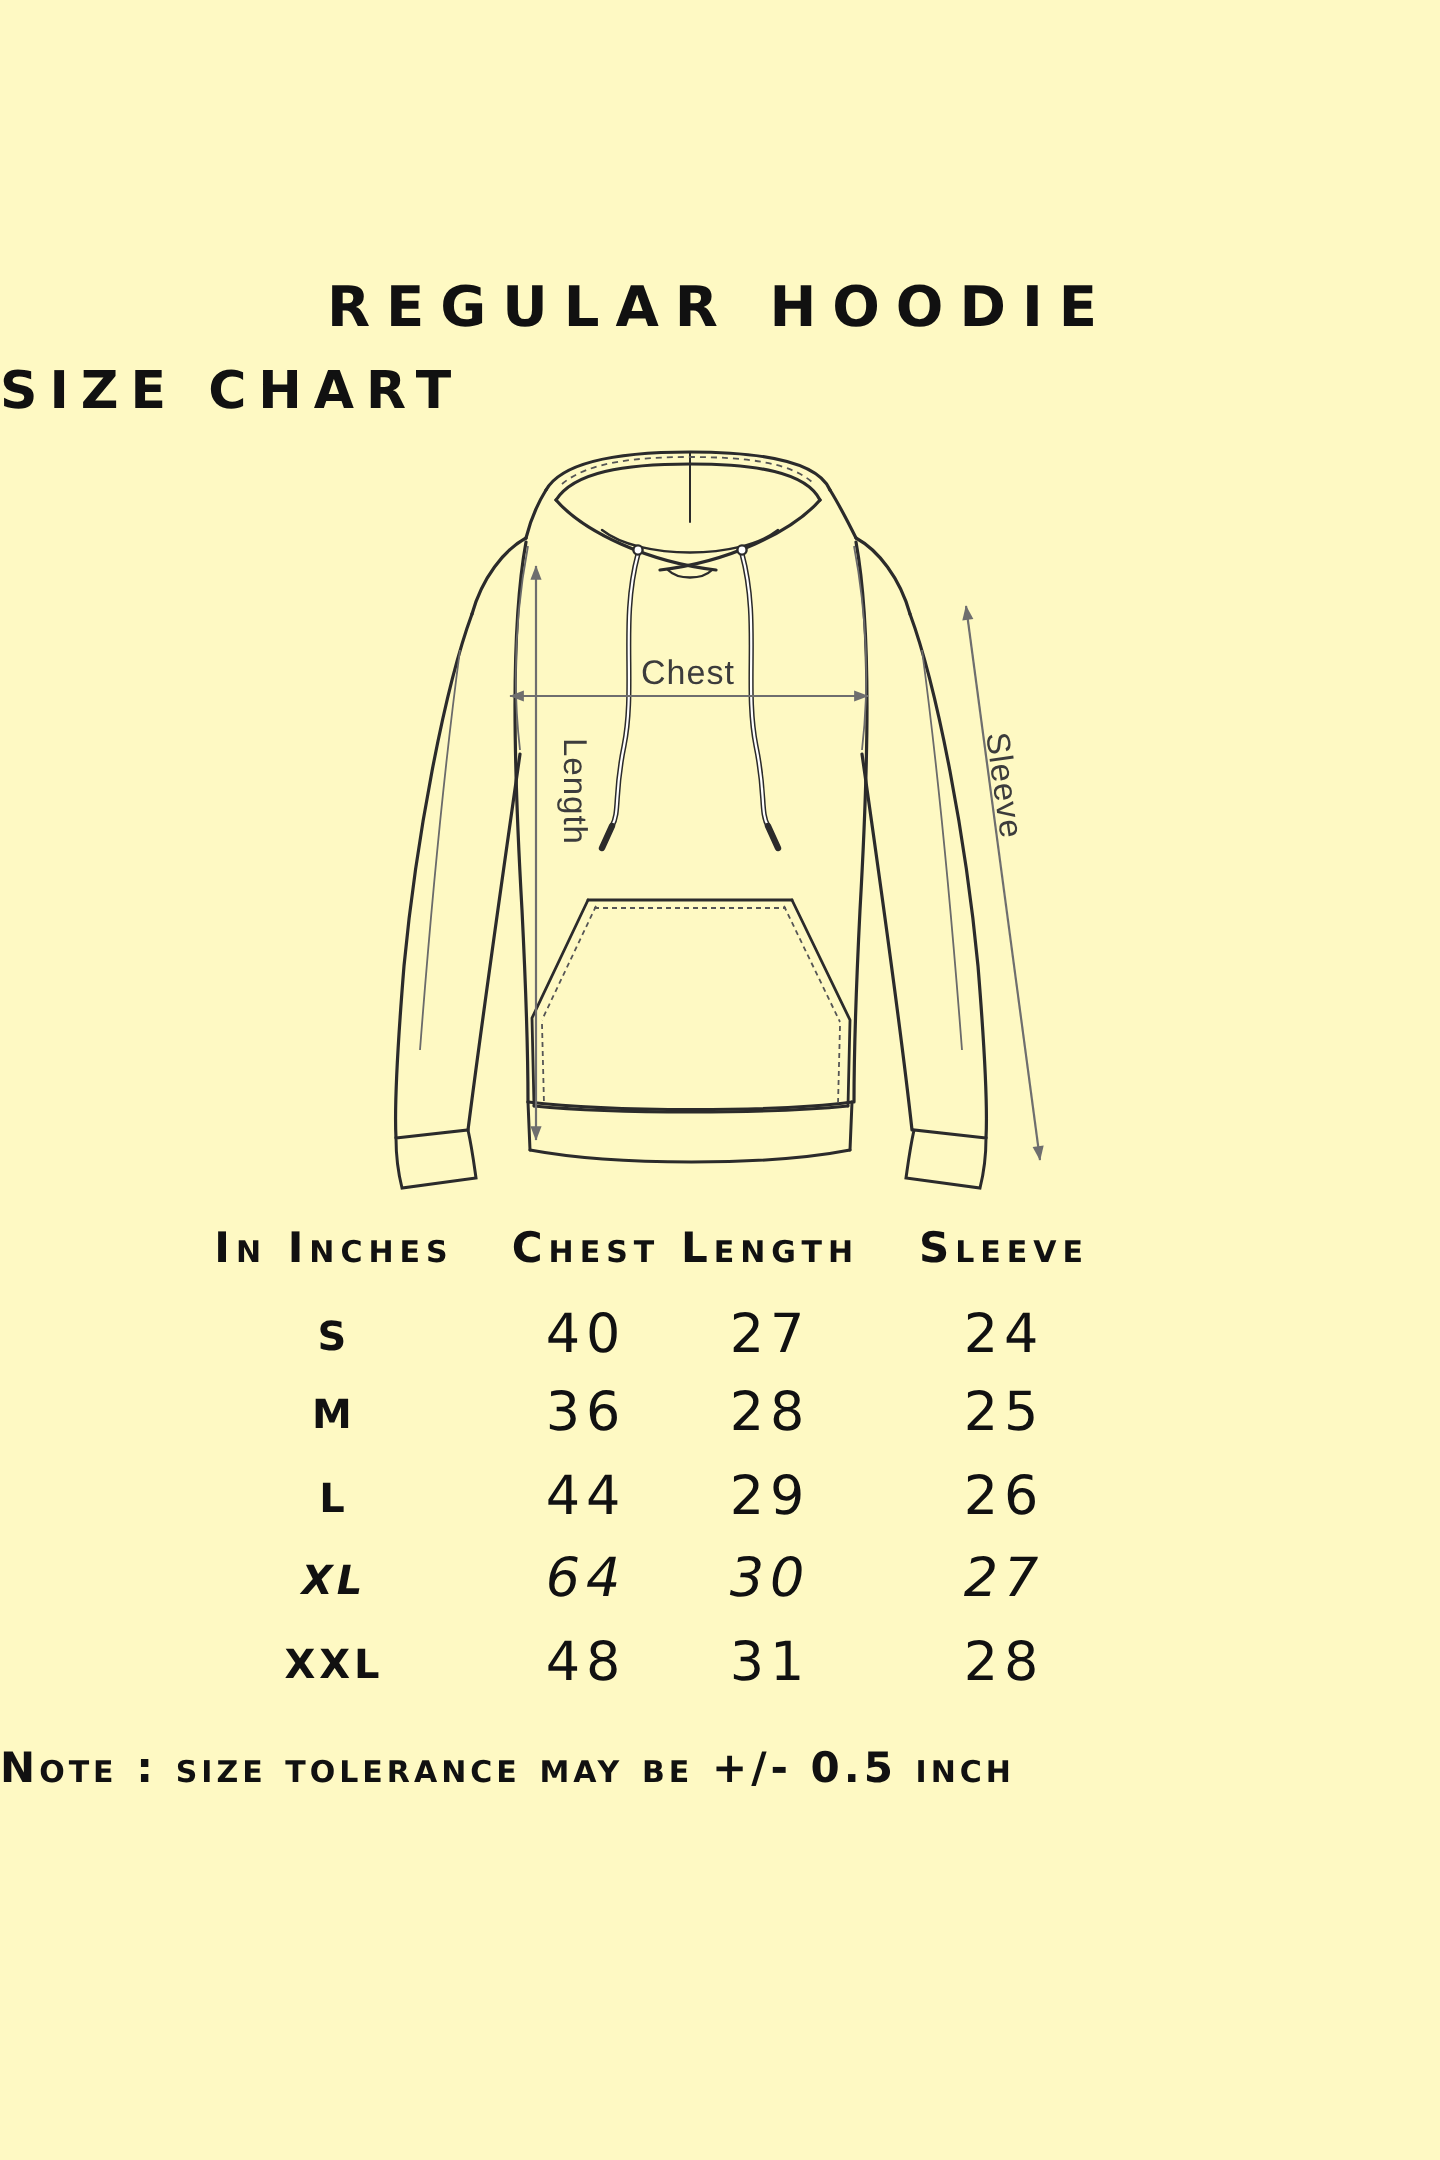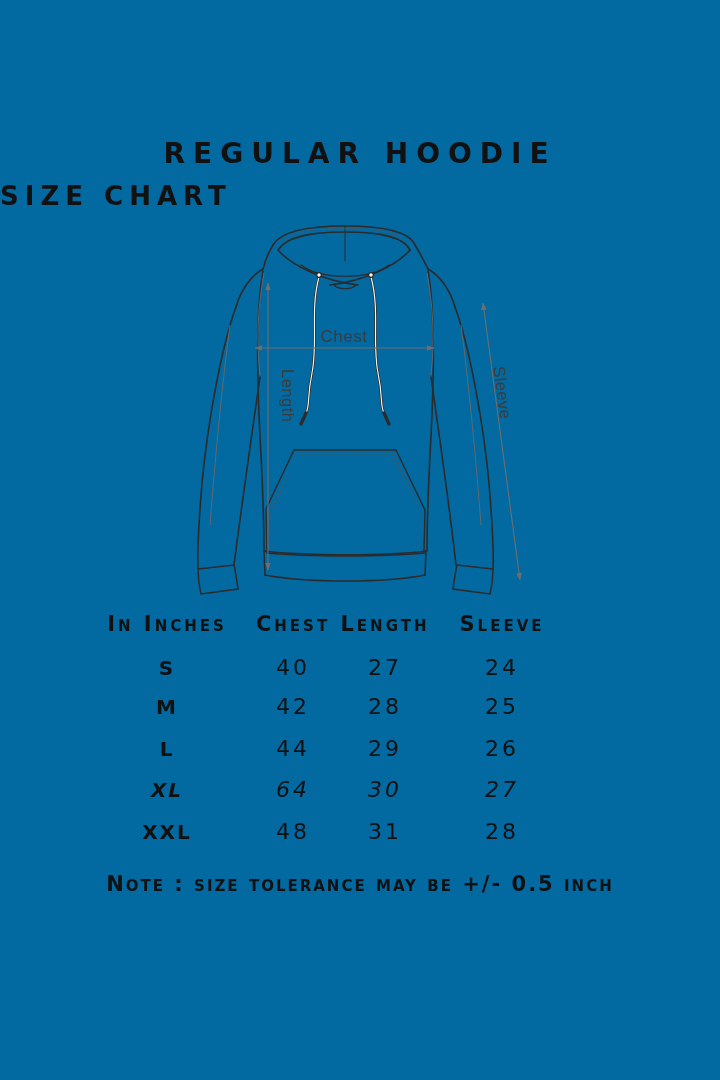--- a/index.html
+++ b/index.html
@@ -1,38 +1,38 @@
 <!DOCTYPE html>
 <html><head>
 <meta charset="utf-8">
 <style>
   html,body{margin:0;padding:0;background:#fff;}
-  #page{position:relative;width:720px;height:1080px;background:#0369a1;overflow:hidden;
+  #page{position:relative;width:720px;height:1080px;background:#fef9c3;overflow:hidden;
         font-family:"DejaVu Sans",sans-serif;color:#111;}
   .abs{position:absolute;}
   
   .title-line1{top:140px;left:0;width:720px;text-align:center;font-size:28px;font-weight:700;
                letter-spacing:8px;line-height:1;white-space:nowrap;}
   .title-line2{top:183px;left:0;width:720px;font-size:26px;font-weight:700;
                letter-spacing:6px;line-height:1;white-space:nowrap;}
   
   #diagram{left:188px;top:225px;}
   #diagram text{font-family:"Liberation Sans","DejaVu Sans",sans-serif;fill:#3c3c3c;}
   
   .trow{position:absolute;left:80px;width:486px;display:flex;align-items:center;}
   .trow .c1{width:174px;} .trow .c2{width:78px;} .trow .c3{width:106px;} .trow .c4{width:128px;}
   .trow div{text-align:center;white-space:nowrap;overflow:visible;}
   .thead{top:612px;height:24px;line-height:24px;font-size:21px;font-weight:700;
          font-variant:small-caps;letter-spacing:3px;}
   .tdata{height:28px;line-height:28px;}
   .tdata .size{font-size:20px;font-weight:700;letter-spacing:2px;}
-  .tdata .val{font-size:22px;font-weight:400;letter-spacing:3px;}
+  .tdata .val{font-size:27px;font-weight:400;letter-spacing:3px;}
   .r0{top:654px;} .r1{top:693px;} .r2{top:735px;} .r3{top:776px;font-style:italic;} .r4{top:818px;justify-content:flex-end;}
   
-  .note{top:872px;left:0;width:720px;text-align:center;font-size:21px;font-weight:700;
+  .note{top:872px;left:0;width:720px;font-size:21px;font-weight:700;
         font-variant:small-caps;letter-spacing:2px;white-space:nowrap;}
 </style>
 </head>
 <body>
 
 <div id="page">
 
   <div class="abs title-line1">REGULAR HOODIE</div>
   <div class="abs title-line2">SIZE CHART</div>
 
@@ -136,21 +136,21 @@
   </div>
 
   <div class="trow tdata r0">
     <div class="c1 size">S</div>
     <div class="c2 val">40</div>
     <div class="c3 val">27</div>
     <div class="c4 val">24</div>
   </div>
   <div class="trow tdata r1">
     <div class="c1 size">M</div>
-    <div class="c2 val">42</div>
+    <div class="c2 val">36</div>
     <div class="c3 val">28</div>
     <div class="c4 val">25</div>
   </div>
   <div class="trow tdata r2">
     <div class="c1 size">L</div>
     <div class="c2 val">44</div>
     <div class="c3 val">29</div>
     <div class="c4 val">26</div>
   </div>
   <div class="trow tdata r3">

